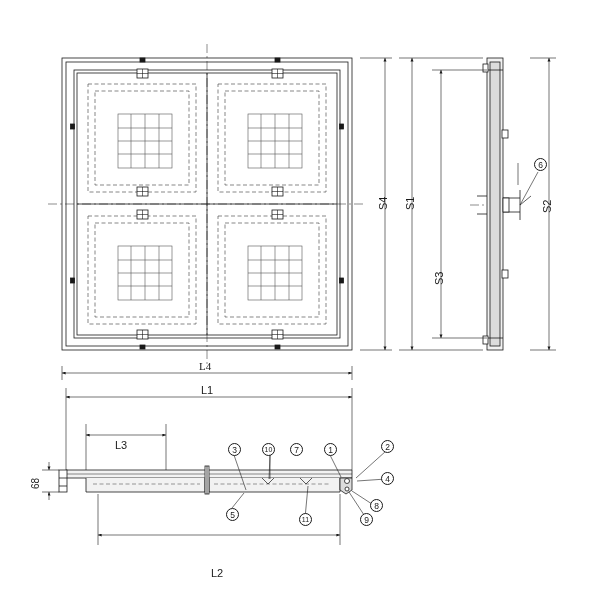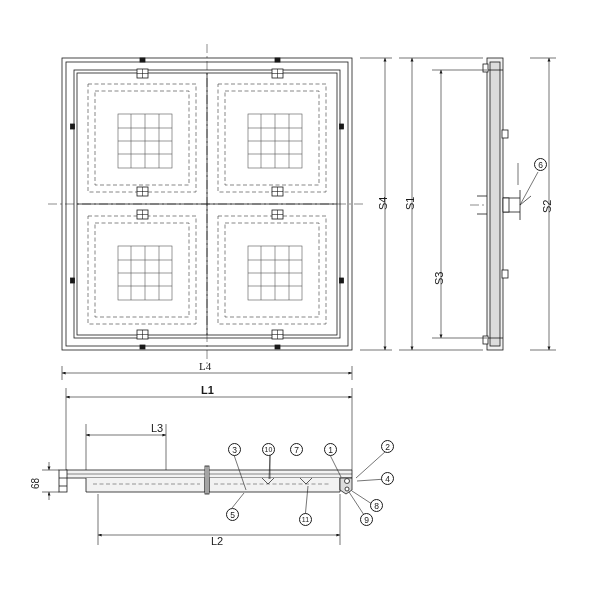--- a/index.html
+++ b/index.html
@@ -261,23 +261,23 @@
       <line x1="305" y1="518" x2="308" y2="486"></line>
       <line x1="270" y1="455" x2="270" y2="479"></line>
     </g>
   </svg>
 
   <div class="lbl" style="left:199px; top:361px;font-family:Liberation Serif, serif;">L4</div>
   <div class="lbl vert" style="left:378px; top:210px; transform:rotate(-90deg);">S4</div>
   <div class="lbl vert" style="left:405px; top:210px; transform:rotate(-90deg);">S1</div>
   <div class="lbl vert" style="left:434px; top:285px; transform:rotate(-90deg);">S3</div>
   <div class="lbl vert" style="left:542px; top:213px; transform:rotate(-90deg);">S2</div>
-  <div class="lbl" style="left:201px; top:385px;font-weight:bold;">L1</div>
-  <div class="lbl" style="left:115px; top:423px;margin-left:36px;">L3</div>
-  <div class="lbl" style="left:211px; top:536px;">L2</div>
+  <div class="lbl" style="left:201px; top:385px;">L1</div>
+  <div class="lbl" style="left:115px; top:440px;">L3</div>
+  <div class="lbl" style="left:211px; top:568px;">L2</div>
   <div class="lbl vert" style="left:31px; top:489px; transform:rotate(-90deg); font-size:10px;">68</div>
 
   <div class="callout-num" style="left:324px; top:443px;">1</div>
   <div class="callout-num" style="left:381px; top:440px;">2</div>
   <div class="callout-num" style="left:228px; top:443px;">3</div>
   <div class="callout-num" style="left:381px; top:472px;">4</div>
   <div class="callout-num" style="left:226px; top:508px;">5</div>
   <div class="callout-num" style="left:534px; top:158px;">6</div>
   <div class="callout-num" style="left:290px; top:443px;">7</div>
   <div class="callout-num" style="left:370px; top:499px;">8</div>

